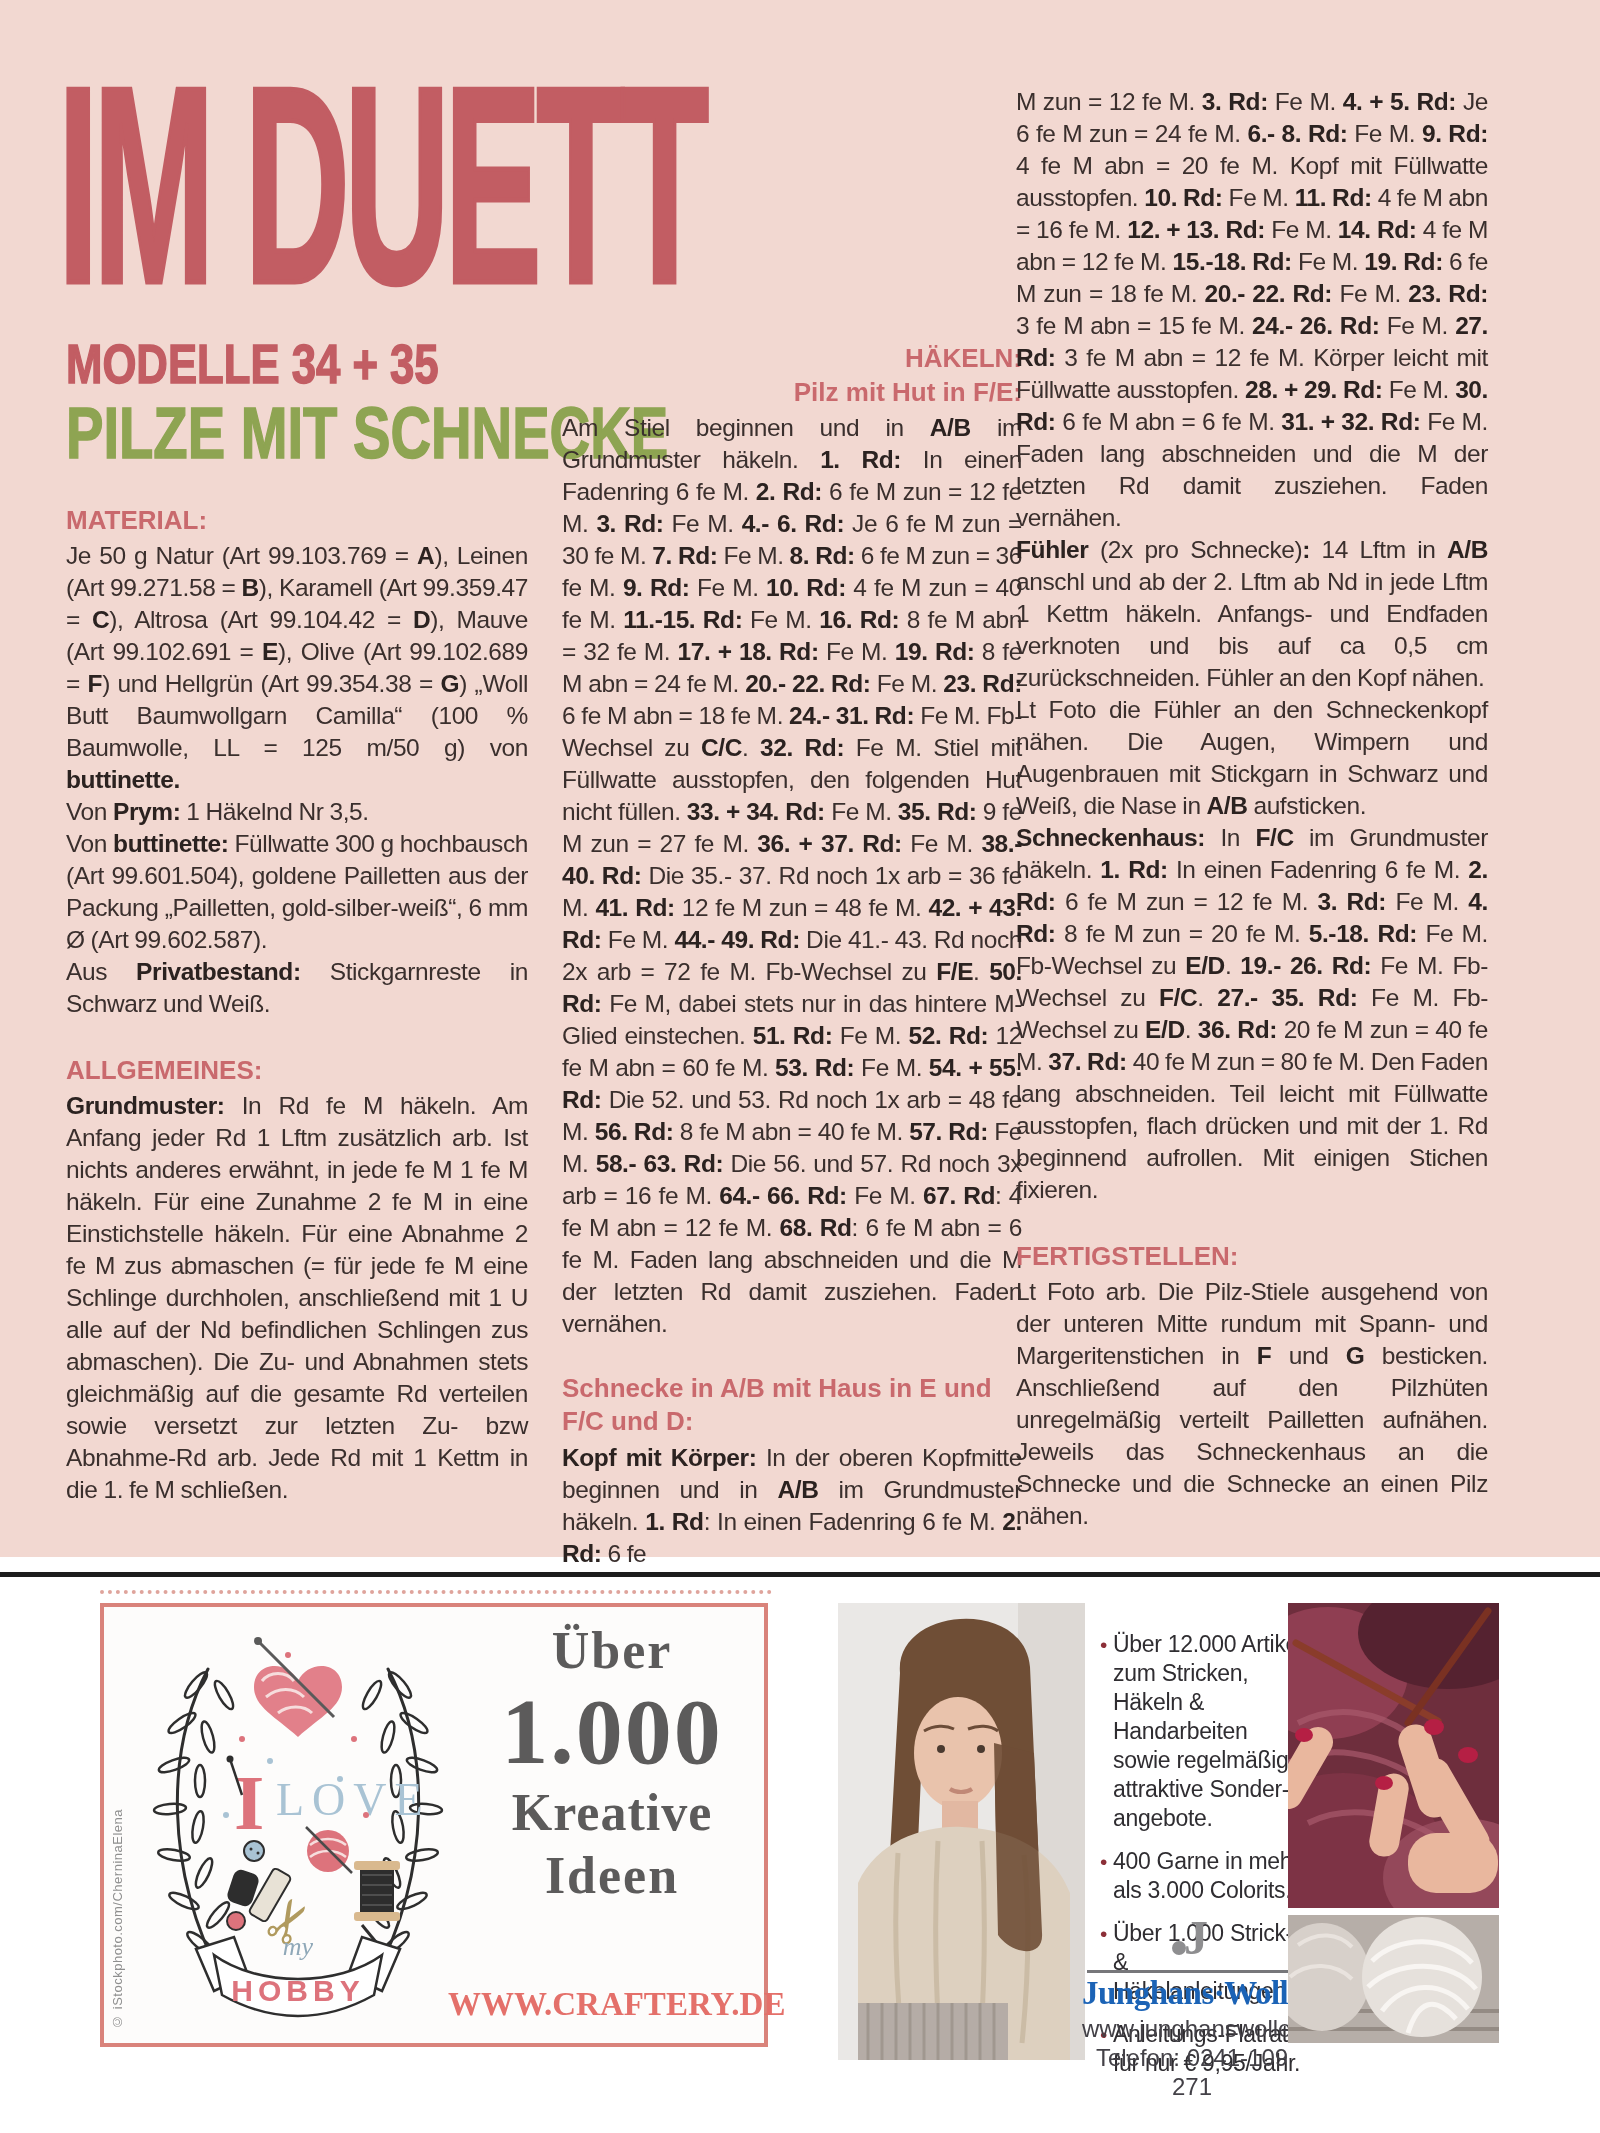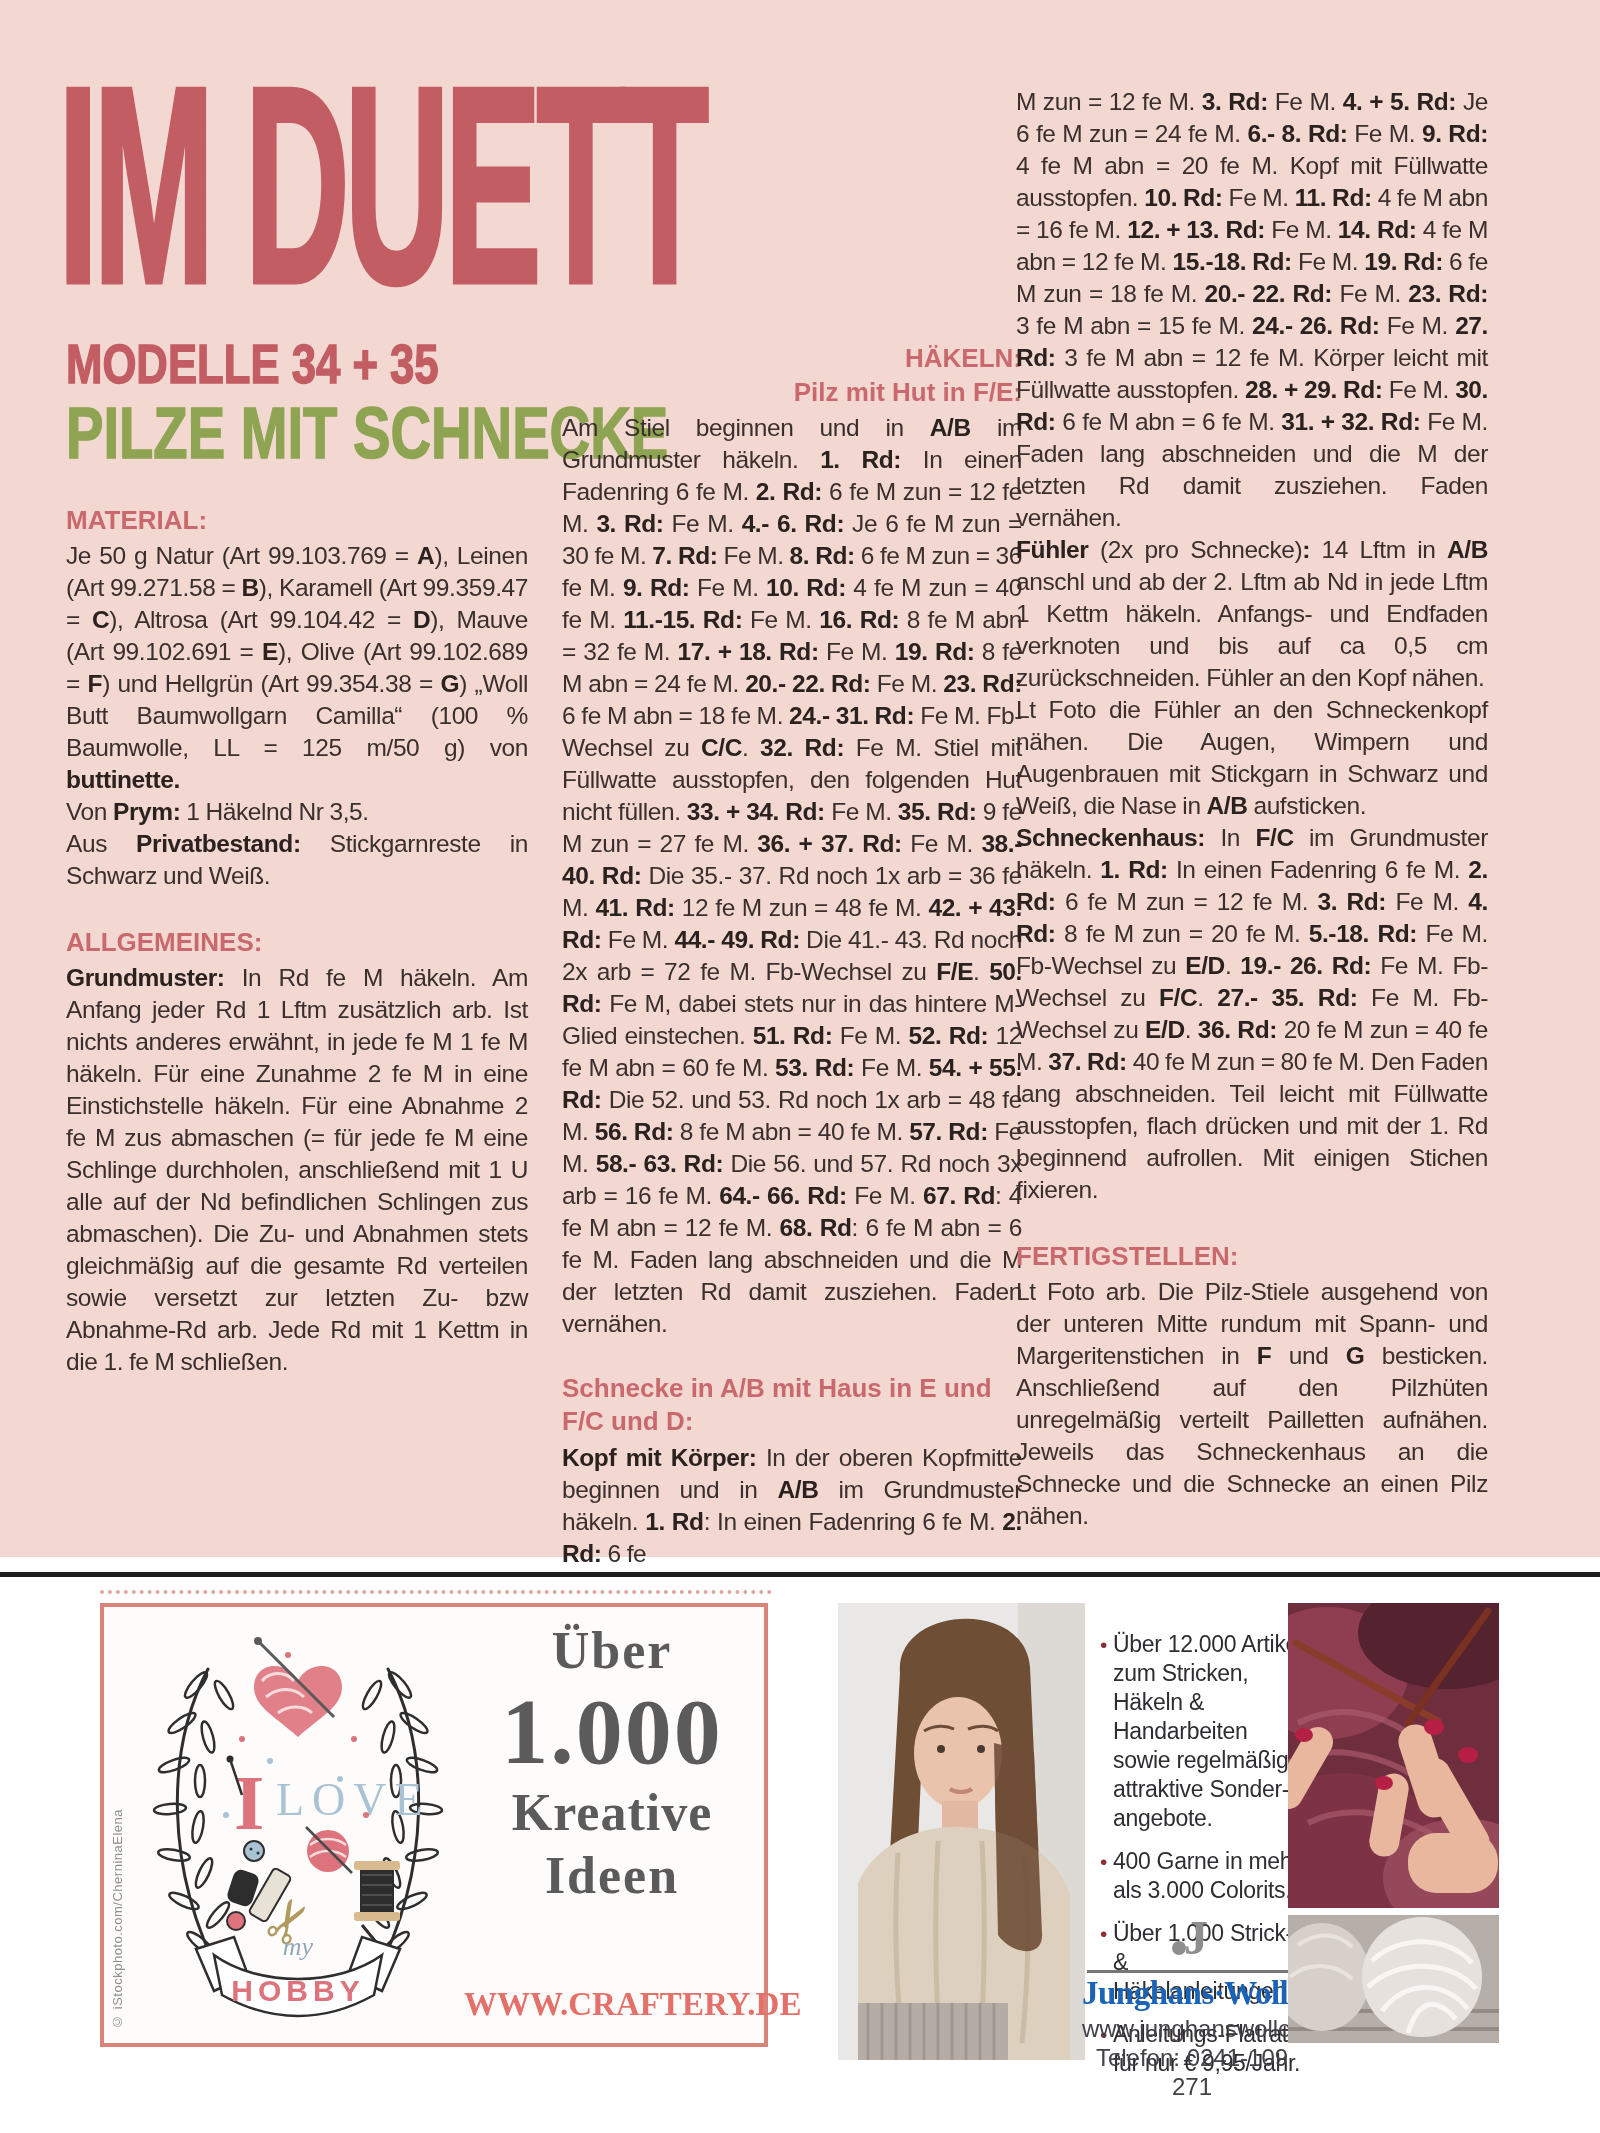--- a/index.html
+++ b/index.html
@@ -45,21 +45,21 @@
     background:#fdfcfb;border:4px solid #d9837b;box-sizing:border-box;}
   .stock-credit{position:absolute;left:6px;bottom:14px;font-size:13px;color:#8f8f8f;
     writing-mode:vertical-rl;transform:rotate(180deg);letter-spacing:0.5px;}
   .illo{position:absolute;left:34px;top:12px;}
   .craftery-text{position:absolute;left:368px;top:14px;width:280px;text-align:center;
     font-family:"Liberation Serif",serif;color:#5c5b5b;}
   .ct-uber{font-size:52px;line-height:60px;font-weight:bold;letter-spacing:2px;}
   .ct-1000{font-size:94px;line-height:100px;font-weight:bold;letter-spacing:2px;}
   .ct-kreative{font-size:52px;line-height:64px;font-weight:bold;letter-spacing:1px;}
   .ct-ideen{font-size:52px;line-height:62px;font-weight:bold;letter-spacing:2px;}
-  .craftery-url{position:absolute;left:360px;bottom:20px;width:296px;text-align:center;
+  .craftery-url{position:absolute;left:344px;bottom:20px;width:296px;text-align:center;
     font-family:"Liberation Serif",serif;font-weight:bold;font-size:33px;color:#e4706a;
     letter-spacing:0px;}
 
   
   .model-photo{position:absolute;left:838px;top:1603px;}
   .knitting-photo{position:absolute;left:1288px;top:1603px;}
   .yarn-photo{position:absolute;left:1288px;top:1915px;}
   .bullets{position:absolute;left:1100px;top:1630px;width:204px;margin:0;padding:0;list-style:none;}
   .bullets li{position:relative;margin:0 0 14px 0;padding-left:13px;font-size:23px;line-height:29px;
     color:#2f2d31;letter-spacing:-0.3px;}
@@ -79,20 +79,21 @@
   <div class="pink-bg"></div>
 
   <h1 class="main-title">IM DUETT</h1>
 
   <div class="col col1">
     <div class="models-label">MODELLE 34 + 35</div>
     <div class="green-subtitle">PILZE MIT SCHNECKE</div>
     <h3 class="sec">MATERIAL:</h3>
     <p class="body">Je 50 g Natur (Art 99.103.769 = <strong>A</strong>), Leinen (Art 99.271.58 = <strong>B</strong>), Karamell (Art 99.359.47 = <strong>C</strong>), Altrosa (Art 99.104.42 = <strong>D</strong>), Mauve (Art 99.102.691 = <strong>E</strong>), Olive (Art 99.102.689 = <strong>F</strong>) und Hellgrün (Art 99.354.38 = <strong>G</strong>) „Woll Butt Baumwollgarn Camilla“ (100 % Baumwolle, LL = 125 m/50 g) von <strong>buttinette.</strong></p>
     <p class="body">Von <strong>Prym:</strong> 1 Häkelnd Nr 3,5.</p>
+    <p class="body">Von <strong>buttinette:</strong> Füllwatte 300 g hochbausch (Art 99.601.504), goldene Pailletten aus der Packung „Pailletten, gold-silber-weiß“, 6 mm Ø (Art 99.602.587).</p>
     <p class="body">Aus <strong>Privatbestand:</strong> Stickgarnreste in Schwarz und Weiß.</p>
     <h3 class="sec">ALLGEMEINES:</h3>
     <p class="body"><strong>Grundmuster:</strong> In Rd fe M häkeln. Am Anfang jeder Rd 1 Lftm zusätzlich arb. Ist nichts anderes erwähnt, in jede fe M 1 fe M häkeln. Für eine Zunahme 2 fe M in eine Einstichstelle häkeln. Für eine Abnahme 2 fe M zus abmaschen (= für jede fe M eine Schlinge durchholen, anschließend mit 1 U alle auf der Nd befindlichen Schlingen zus abmaschen). Die Zu- und Abnahmen stets gleichmäßig auf die gesamte Rd verteilen sowie versetzt zur letzten Zu- bzw Abnahme-Rd arb. Jede Rd mit 1 Kettm in die 1. fe M schließen.</p>
   </div>
 
   <div class="col col2">
     <h3 class="sec first tight">HÄKELN:</h3>
     <h3 class="sec first" style="margin-top:2px;">Pilz mit Hut in F/E:</h3>
     <p class="body">Am Stiel beginnen und in <strong>A/B</strong> im Grundmuster häkeln. <strong>1. Rd:</strong> In einen Fadenring 6 fe M. <strong>2. Rd:</strong> 6 fe M zun = 12 fe M. <strong>3. Rd:</strong> Fe M. <strong>4.- 6. Rd:</strong> Je 6 fe M zun = 30 fe M. <strong>7. Rd:</strong> Fe M. <strong>8. Rd:</strong> 6 fe M zun = 36 fe M. <strong>9. Rd:</strong> Fe M. <strong>10. Rd:</strong> 4 fe M zun = 40 fe M. <strong>11.-15. Rd:</strong> Fe M. <strong>16. Rd:</strong> 8 fe M abn = 32 fe M. <strong>17. + 18. Rd:</strong> Fe M. <strong>19. Rd:</strong> 8 fe M abn = 24 fe M. <strong>20.- 22. Rd:</strong> Fe M. <strong>23. Rd:</strong> 6 fe M abn = 18 fe M. <strong>24.- 31. Rd:</strong> Fe M. Fb-Wechsel zu <strong>C/C</strong>. <strong>32. Rd:</strong> Fe M. Stiel mit Füllwatte ausstopfen, den folgenden Hut nicht füllen. <strong>33. + 34. Rd:</strong> Fe M. <strong>35. Rd:</strong> 9 fe M zun = 27 fe M. <strong>36. + 37. Rd:</strong> Fe M. <strong>38.- 40. Rd:</strong> Die 35.- 37. Rd noch 1x arb = 36 fe M. <strong>41. Rd:</strong> 12 fe M zun = 48 fe M. <strong>42. + 43. Rd:</strong> Fe M. <strong>44.- 49. Rd:</strong> Die 41.- 43. Rd noch 2x arb = 72 fe M. Fb-Wechsel zu <strong>F/E</strong>. <strong>50. Rd:</strong> Fe M, dabei stets nur in das hintere M-Glied einstechen. <strong>51. Rd:</strong> Fe M. <strong>52. Rd:</strong> 12 fe M abn = 60 fe M. <strong>53. Rd:</strong> Fe M. <strong>54. + 55. Rd:</strong> Die 52. und 53. Rd noch 1x arb = 48 fe M. <strong>56. Rd:</strong> 8 fe M abn = 40 fe M. <strong>57. Rd:</strong> Fe M. <strong>58.- 63. Rd:</strong> Die 56. und 57. Rd noch 3x arb = 16 fe M. <strong>64.- 66. Rd:</strong> Fe M. <strong>67. Rd</strong>: 4 fe M abn = 12 fe M. <strong>68. Rd</strong>: 6 fe M abn = 6 fe M. Faden lang abschneiden und die M der letzten Rd damit zusziehen. Faden vernähen.</p>
     <h3 class="sub">Schnecke in A/B mit Haus in E und F/C und D:</h3>

